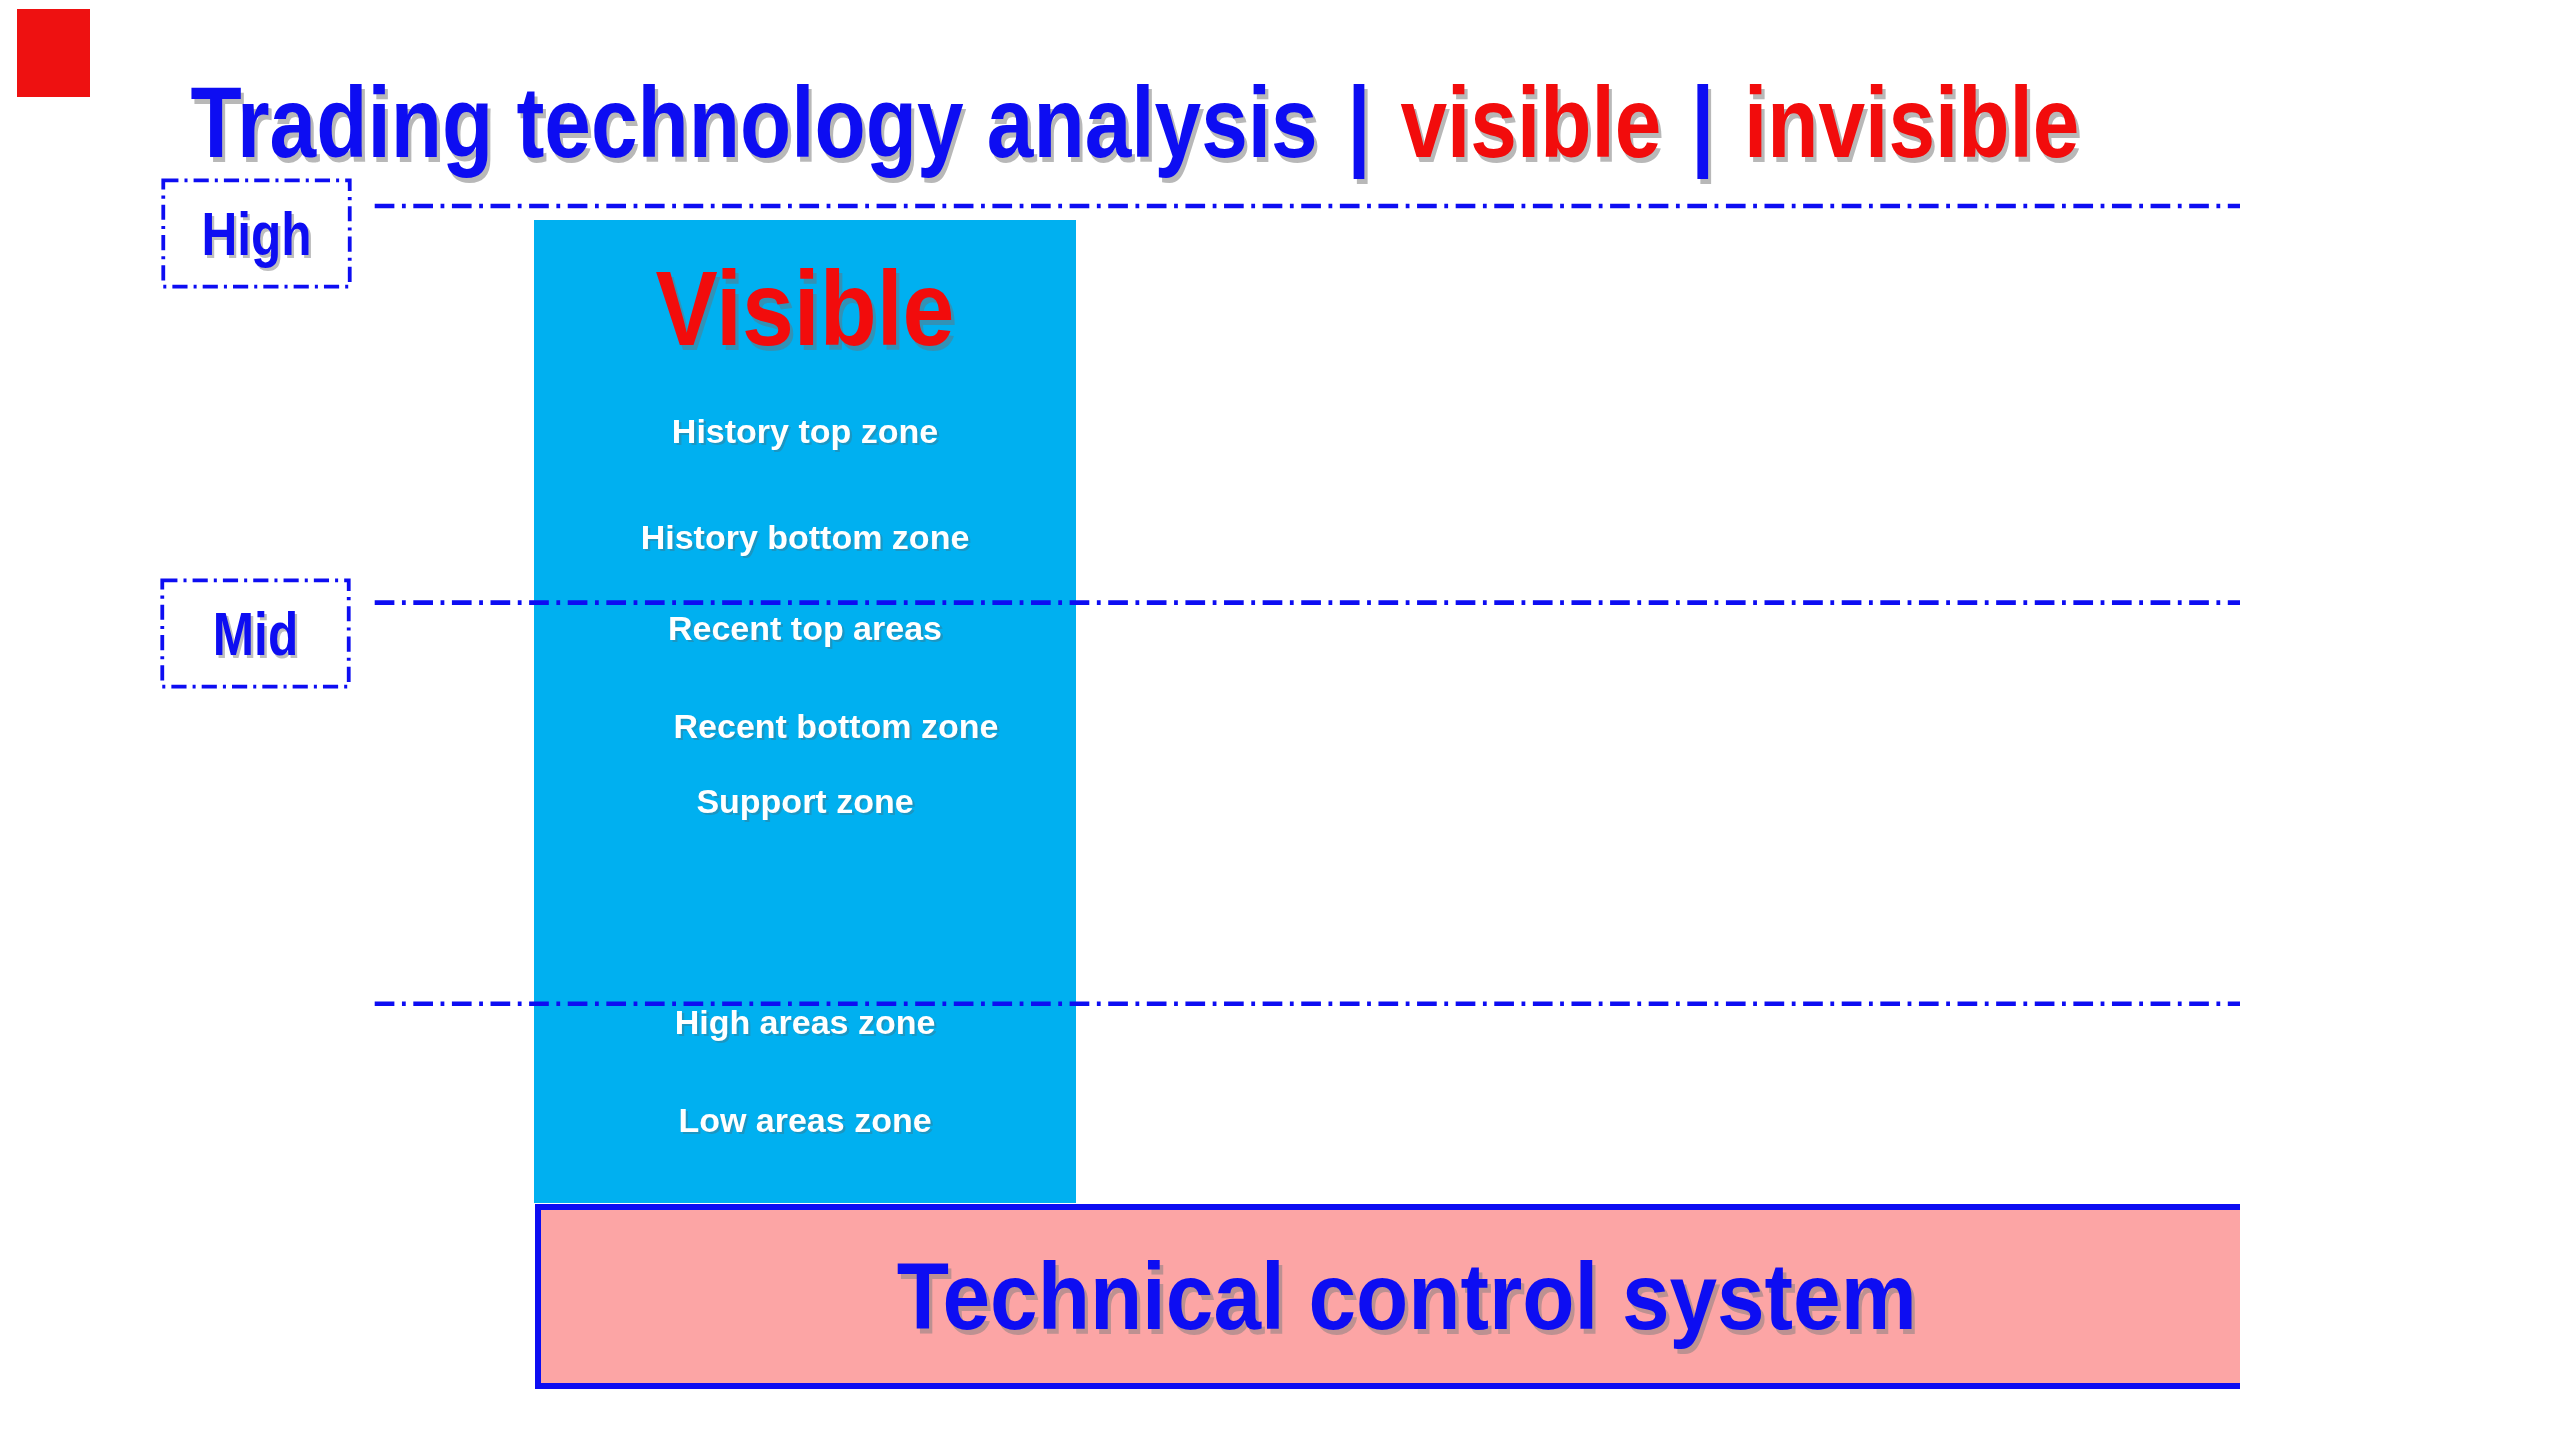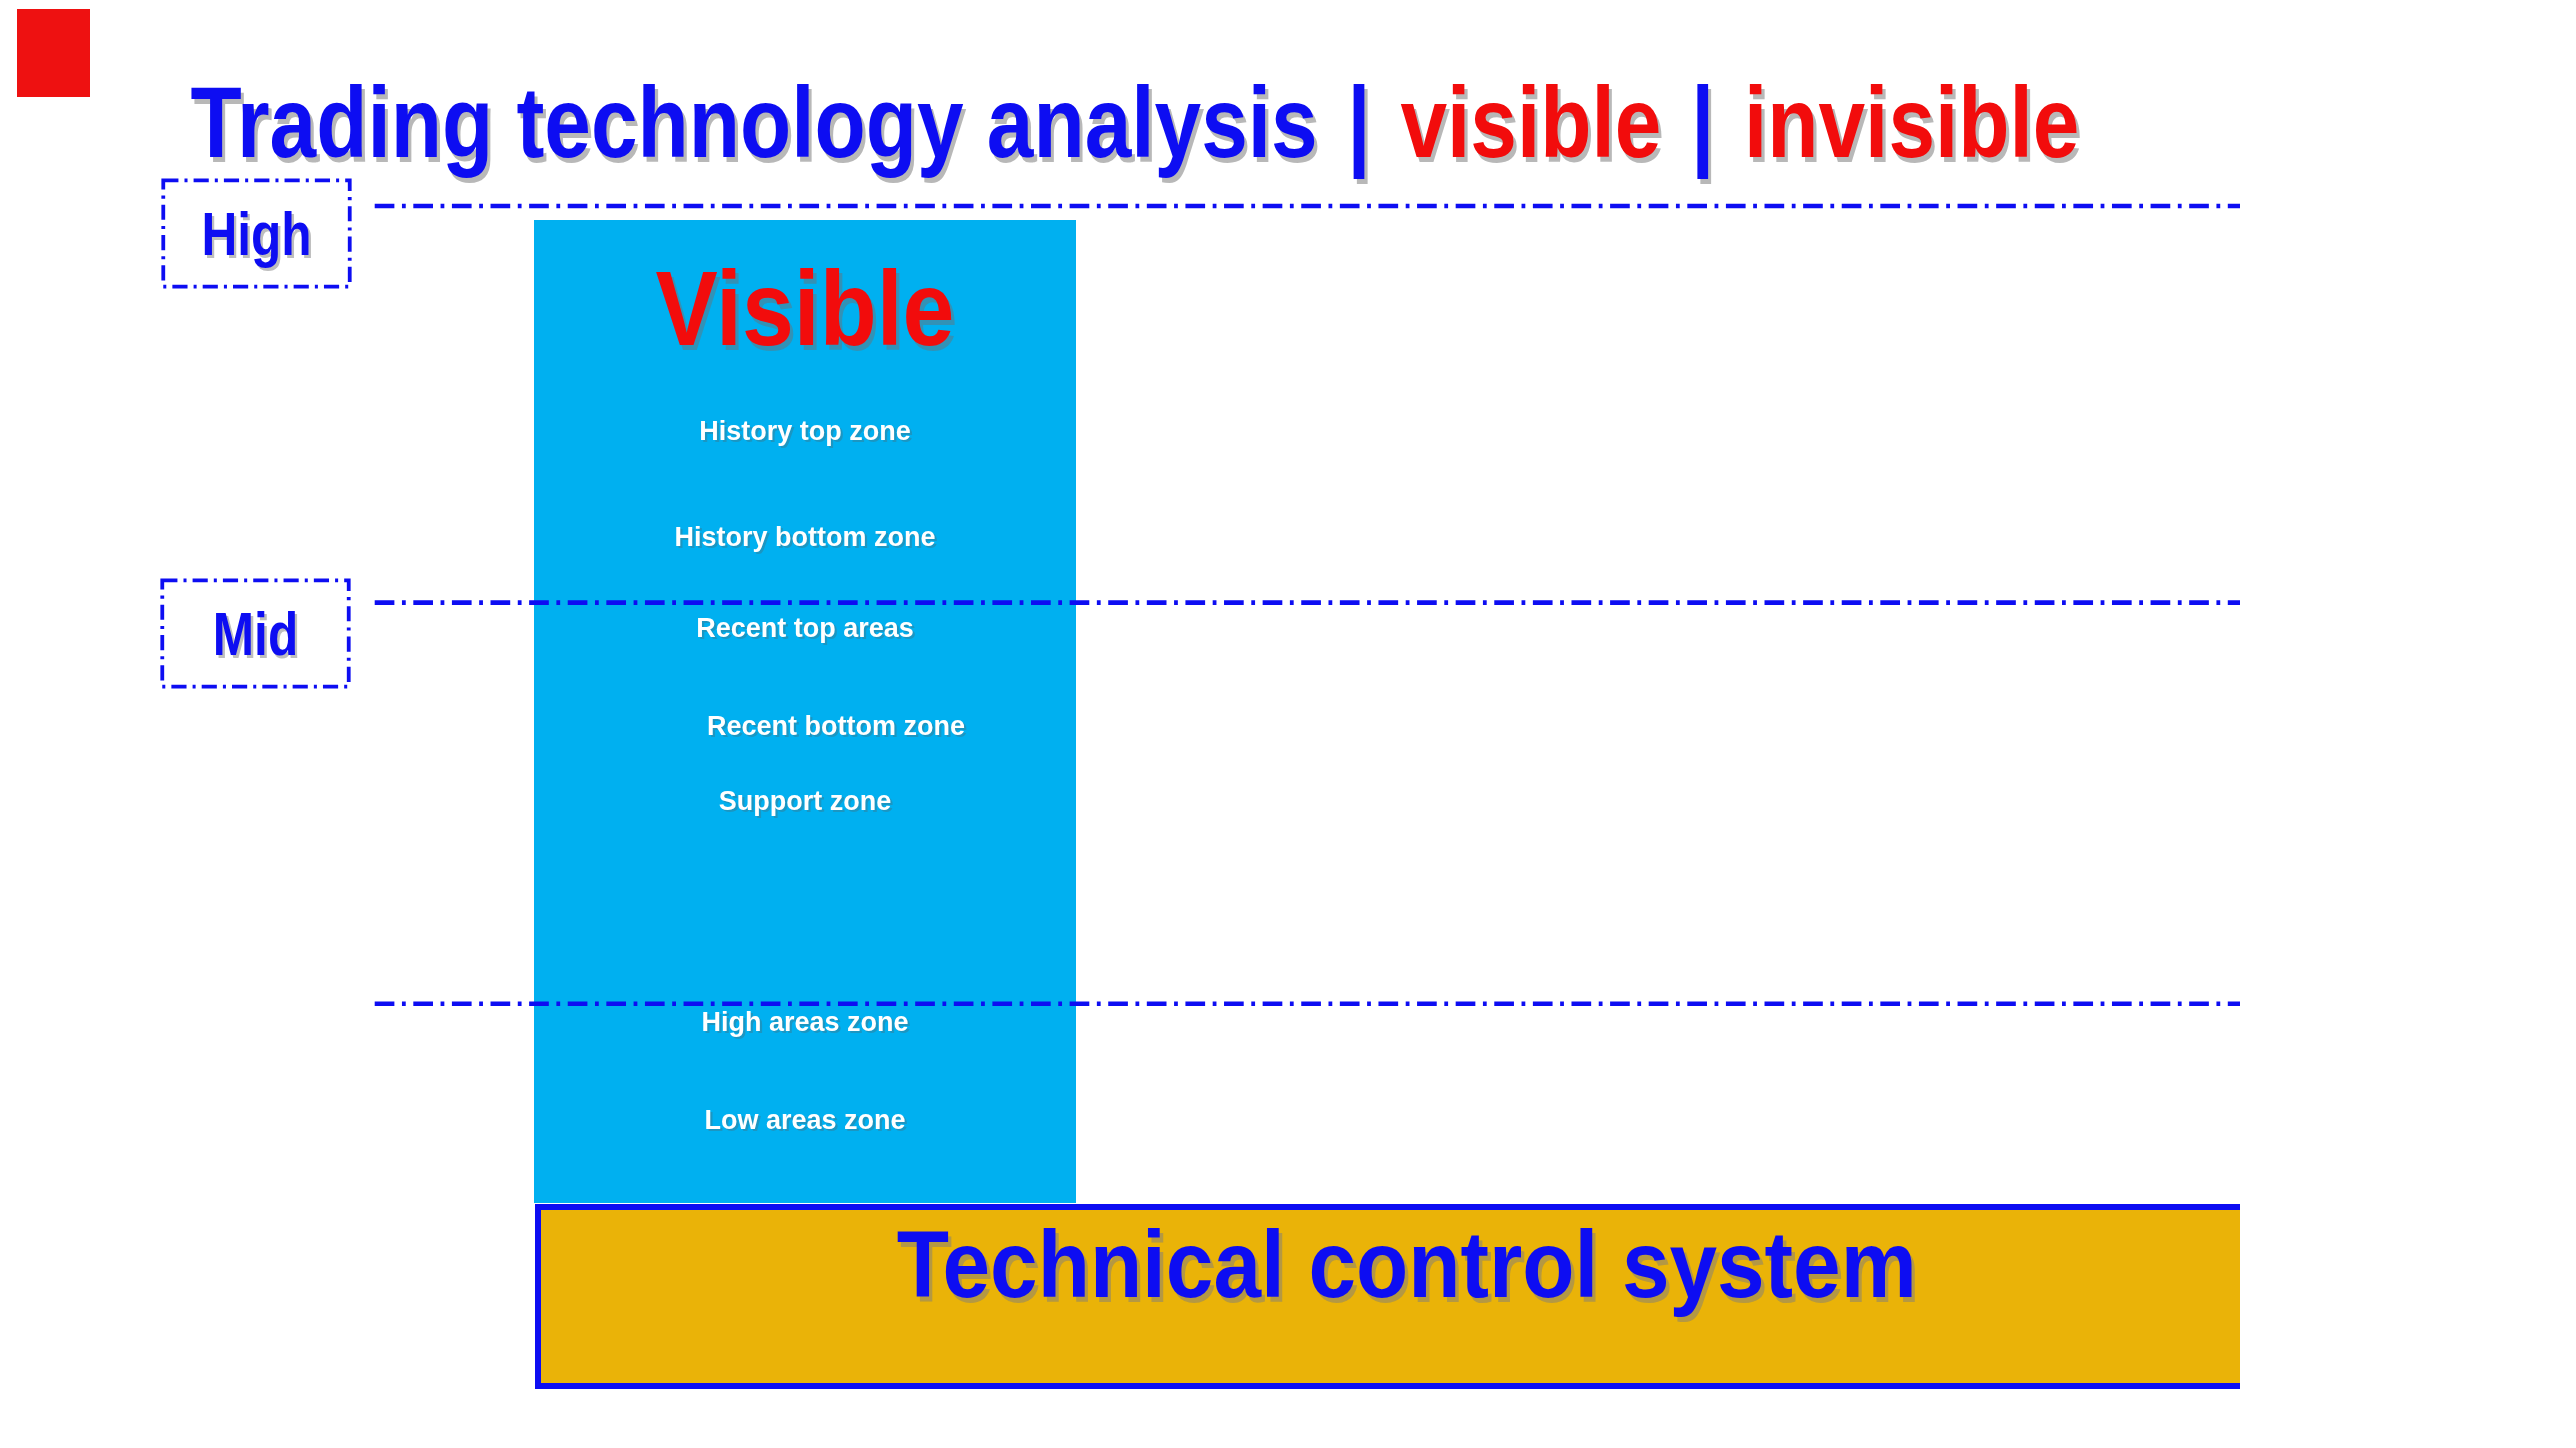--- a/index.html
+++ b/index.html
@@ -47,32 +47,32 @@
   .cyan-heading {
     position:absolute; left:0; width:100%; top:35px;
     text-align:center; color:#f20c0c;
     font-size:106px; font-weight:bold; line-height:1;
     transform:scaleX(0.88); transform-origin:50% 50%;
     text-shadow:3.8px 4.5px 0 rgba(110,110,110,0.45);
   }
   .zone-item {
     position:absolute; left:0; width:100%; height:39px; line-height:39px;
     text-align:center; color:#ffffff;
-    font-size:27px; font-weight:bold;
+    font-size:34px; font-weight:bold;
     text-shadow:2.3px 2.3px 0 rgba(90,90,90,0.30);
   }
   .zi-0 { top:192px; }  .zi-1 { top:298px; }
   .zi-2 { top:389px; }  .zi-3 { top:487px;padding-left:31px; }
   .zi-4 { top:554px;margin-top:8px; }  .zi-5 { top:684px; }
   .zi-6 { top:783px; } .zi-7 { top:881px; }
   
   .tech-box {
     position:absolute; left:535px; top:1204px; width:1743px; height:185px;
-    box-sizing:border-box; border:6.8px solid #0d0df2; background:#eab308;
-    display:flex; justify-content:center; z-index:5;
+    box-sizing:border-box; border:6.8px solid #0d0df2; background:#fca5a5;
+    display:flex; align-items:center; justify-content:center; z-index:5;
   }
   .tech-label {
     color:#0d0df2; font-size:95px; font-weight:bold; white-space:nowrap;
     transform:scaleX(0.90); transform-origin:50% 50%;
     text-shadow:3.8px 4.5px 0 rgba(125,125,125,0.5);
   }
 </style>
 </head>
 <body>
 

